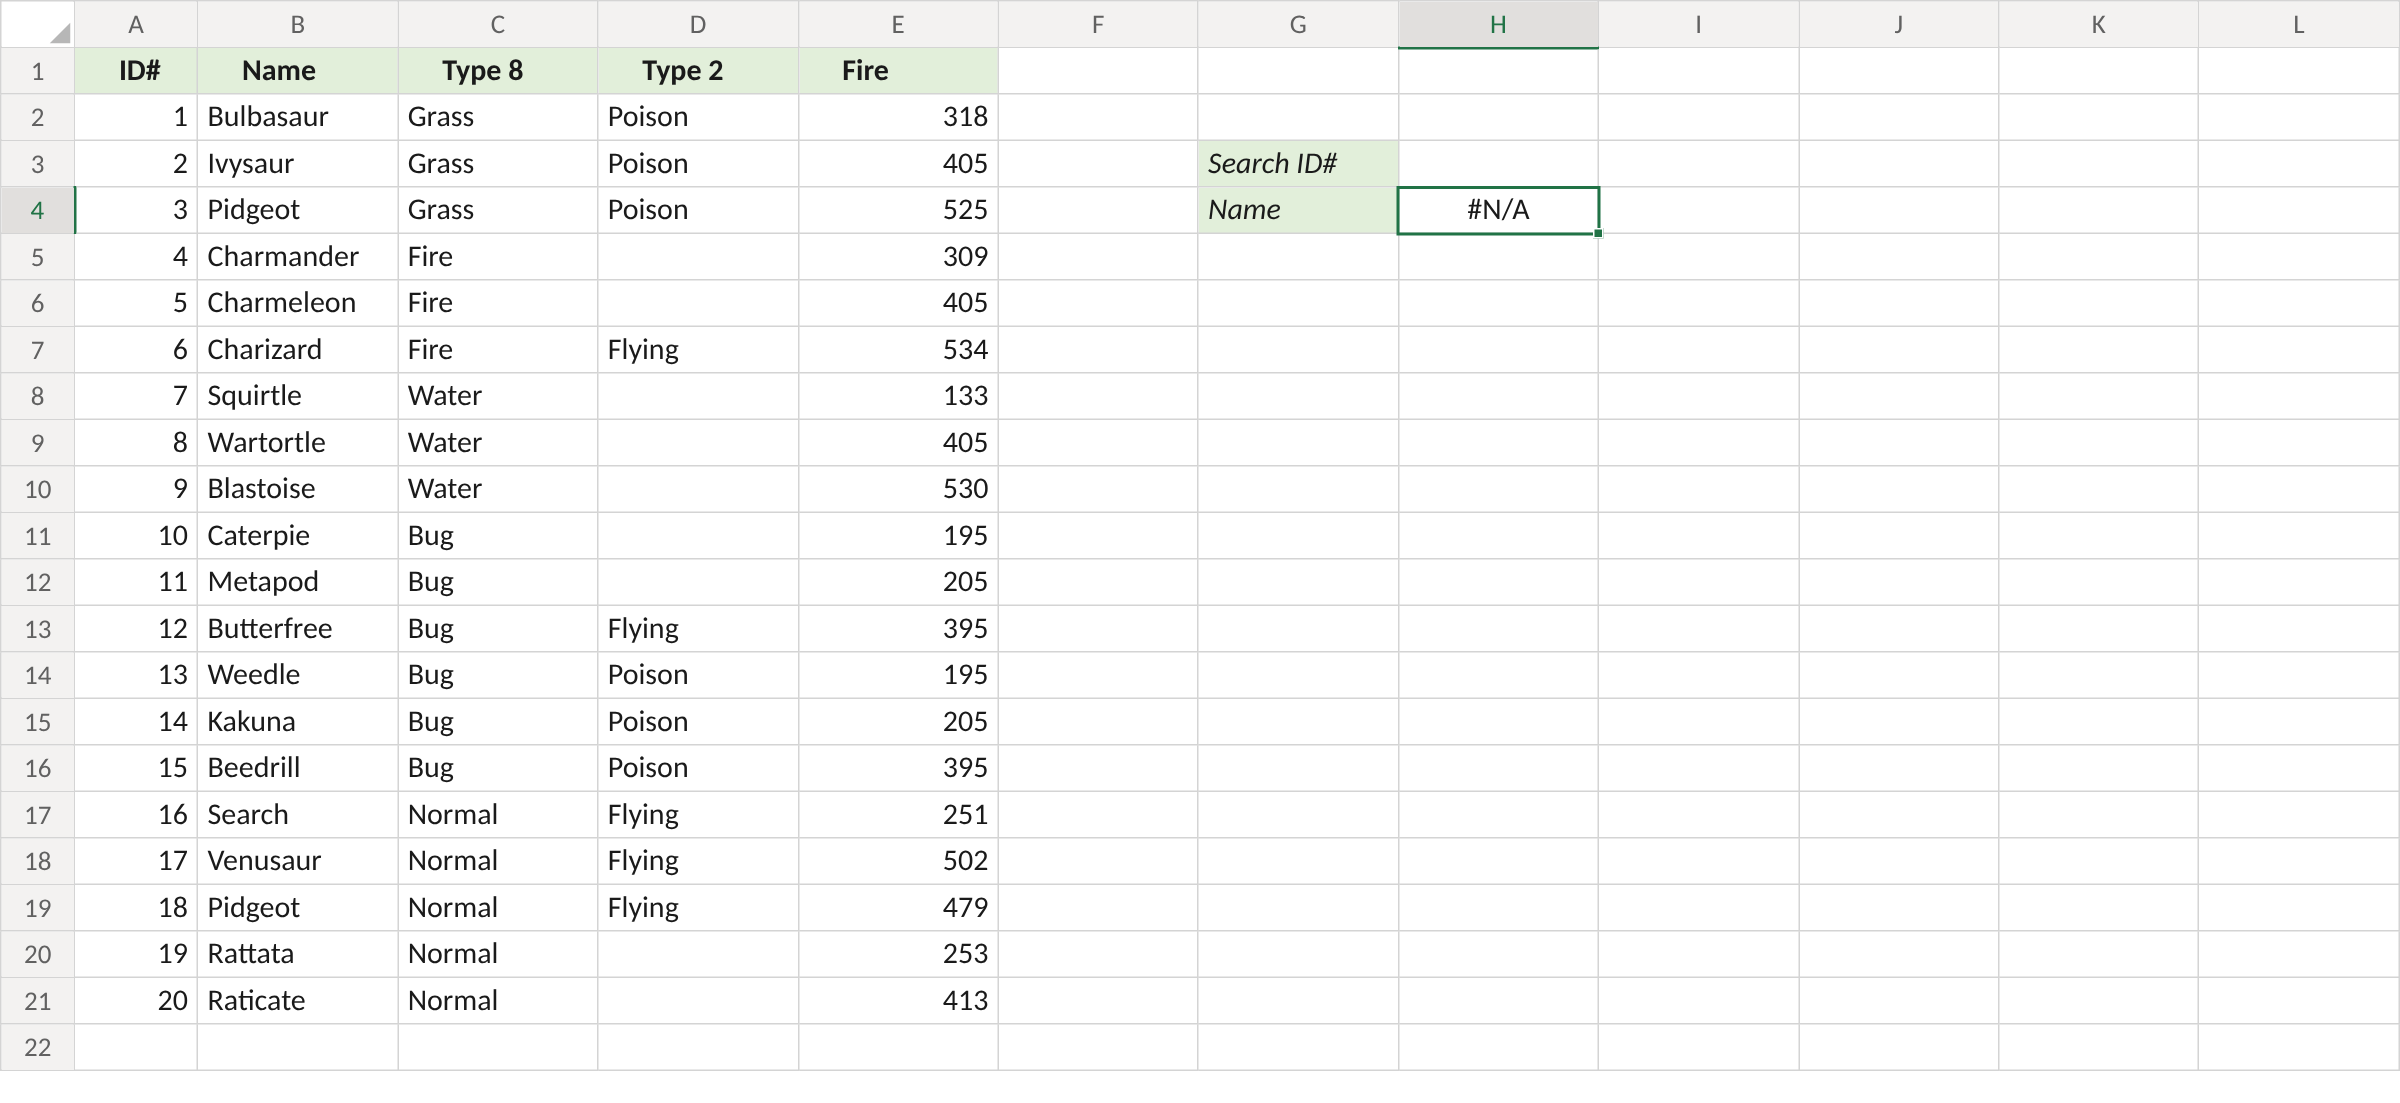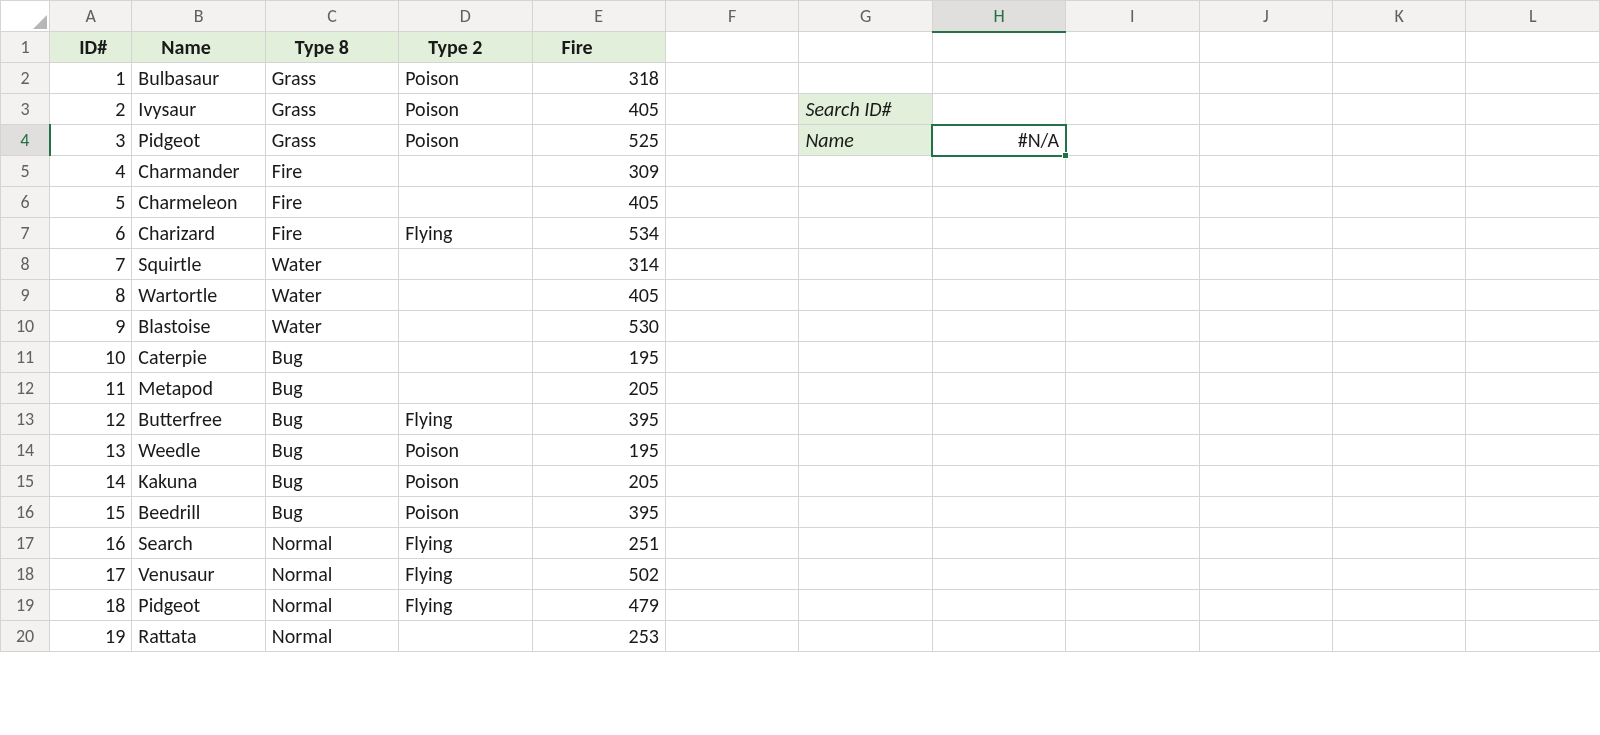--- a/index.html
+++ b/index.html
@@ -53,21 +53,21 @@
   th.rowhdr{text-align:center;}
   th.sel-col{background:var(--hdr-bg-sel);color:var(--sel-border);border-bottom:2px solid var(--sel-border);}
   th.sel-row{background:var(--hdr-bg-sel);color:var(--sel-border);border-right:2px solid var(--sel-border);}
 
   
   th.corner{background:#fff;position:relative;}
   th.corner svg{position:absolute;right:2px;bottom:2px;}
 
   
   td.num{text-align:right;}
-  td.center{text-align:right;}
+  td.center{text-align:center;}
   td.hg{background:var(--hg);font-style:italic;}
   td.hg-bold{background:var(--hg);font-weight:700;padding-left:29px;}
 
   
   .sel{
     position:absolute;
     border:2px solid var(--sel-border);
     pointer-events:none;
     box-sizing:border-box;
   }
@@ -223,21 +223,21 @@
           <td class=""></td>
           <td class=""></td>
           <td class=""></td>
         </tr>
         <tr>
           <th class="rowhdr">8</th>
           <td class="num">7</td>
           <td class="">Squirtle</td>
           <td class="">Water</td>
           <td class=""></td>
-          <td class="num">314</td>
+          <td class="num">133</td>
           <td class=""></td>
           <td class=""></td>
           <td class=""></td>
           <td class=""></td>
           <td class=""></td>
           <td class=""></td>
           <td class=""></td>
         </tr>
         <tr>
           <th class="rowhdr">9</th>
@@ -412,18 +412,48 @@
           <td class=""></td>
           <td class="num">253</td>
           <td class=""></td>
           <td class=""></td>
           <td class=""></td>
           <td class=""></td>
           <td class=""></td>
           <td class=""></td>
           <td class=""></td>
         </tr>
+        <tr>
+          <th class="rowhdr">21</th>
+          <td class="num">20</td>
+          <td class="">Raticate</td>
+          <td class="">Normal</td>
+          <td class=""></td>
+          <td class="num">413</td>
+          <td class=""></td>
+          <td class=""></td>
+          <td class=""></td>
+          <td class=""></td>
+          <td class=""></td>
+          <td class=""></td>
+          <td class=""></td>
+        </tr>
+        <tr>
+          <th class="rowhdr">22</th>
+          <td class=""></td>
+          <td class=""></td>
+          <td class=""></td>
+          <td class=""></td>
+          <td class=""></td>
+          <td class=""></td>
+          <td class=""></td>
+          <td class=""></td>
+          <td class=""></td>
+          <td class=""></td>
+          <td class=""></td>
+          <td class=""></td>
+        </tr>
       </tbody>
     </table>
   <div class="sel" id="selbox" style="left: 931.281px; top: 123.5px; width: 135.406px; height: 33px;">
     <div class="handle"></div>
   </div>
 </div>
 
 </body></html>

